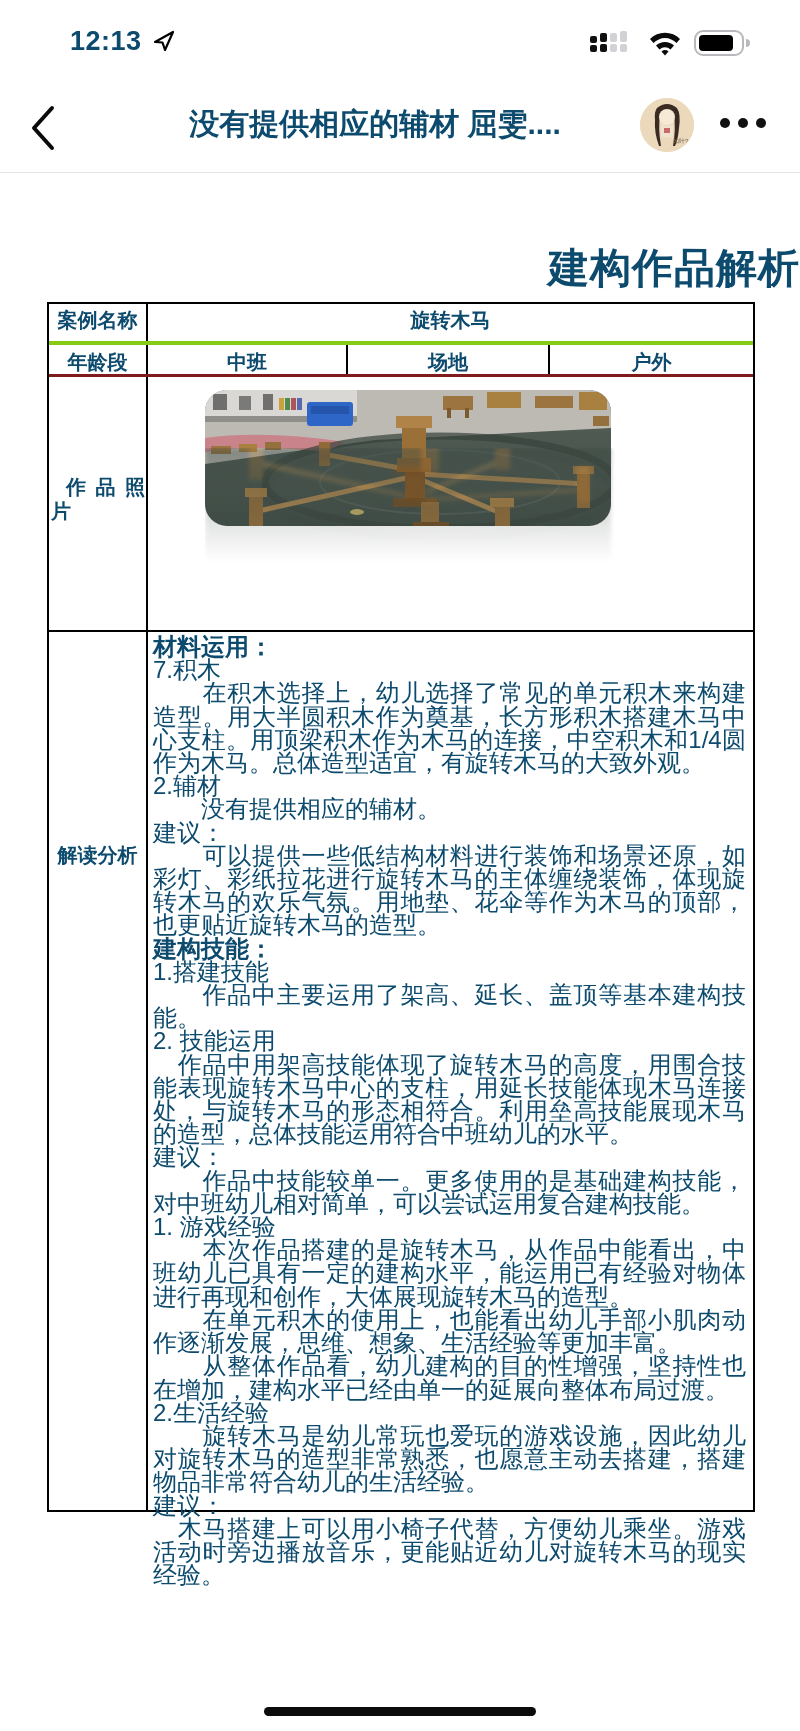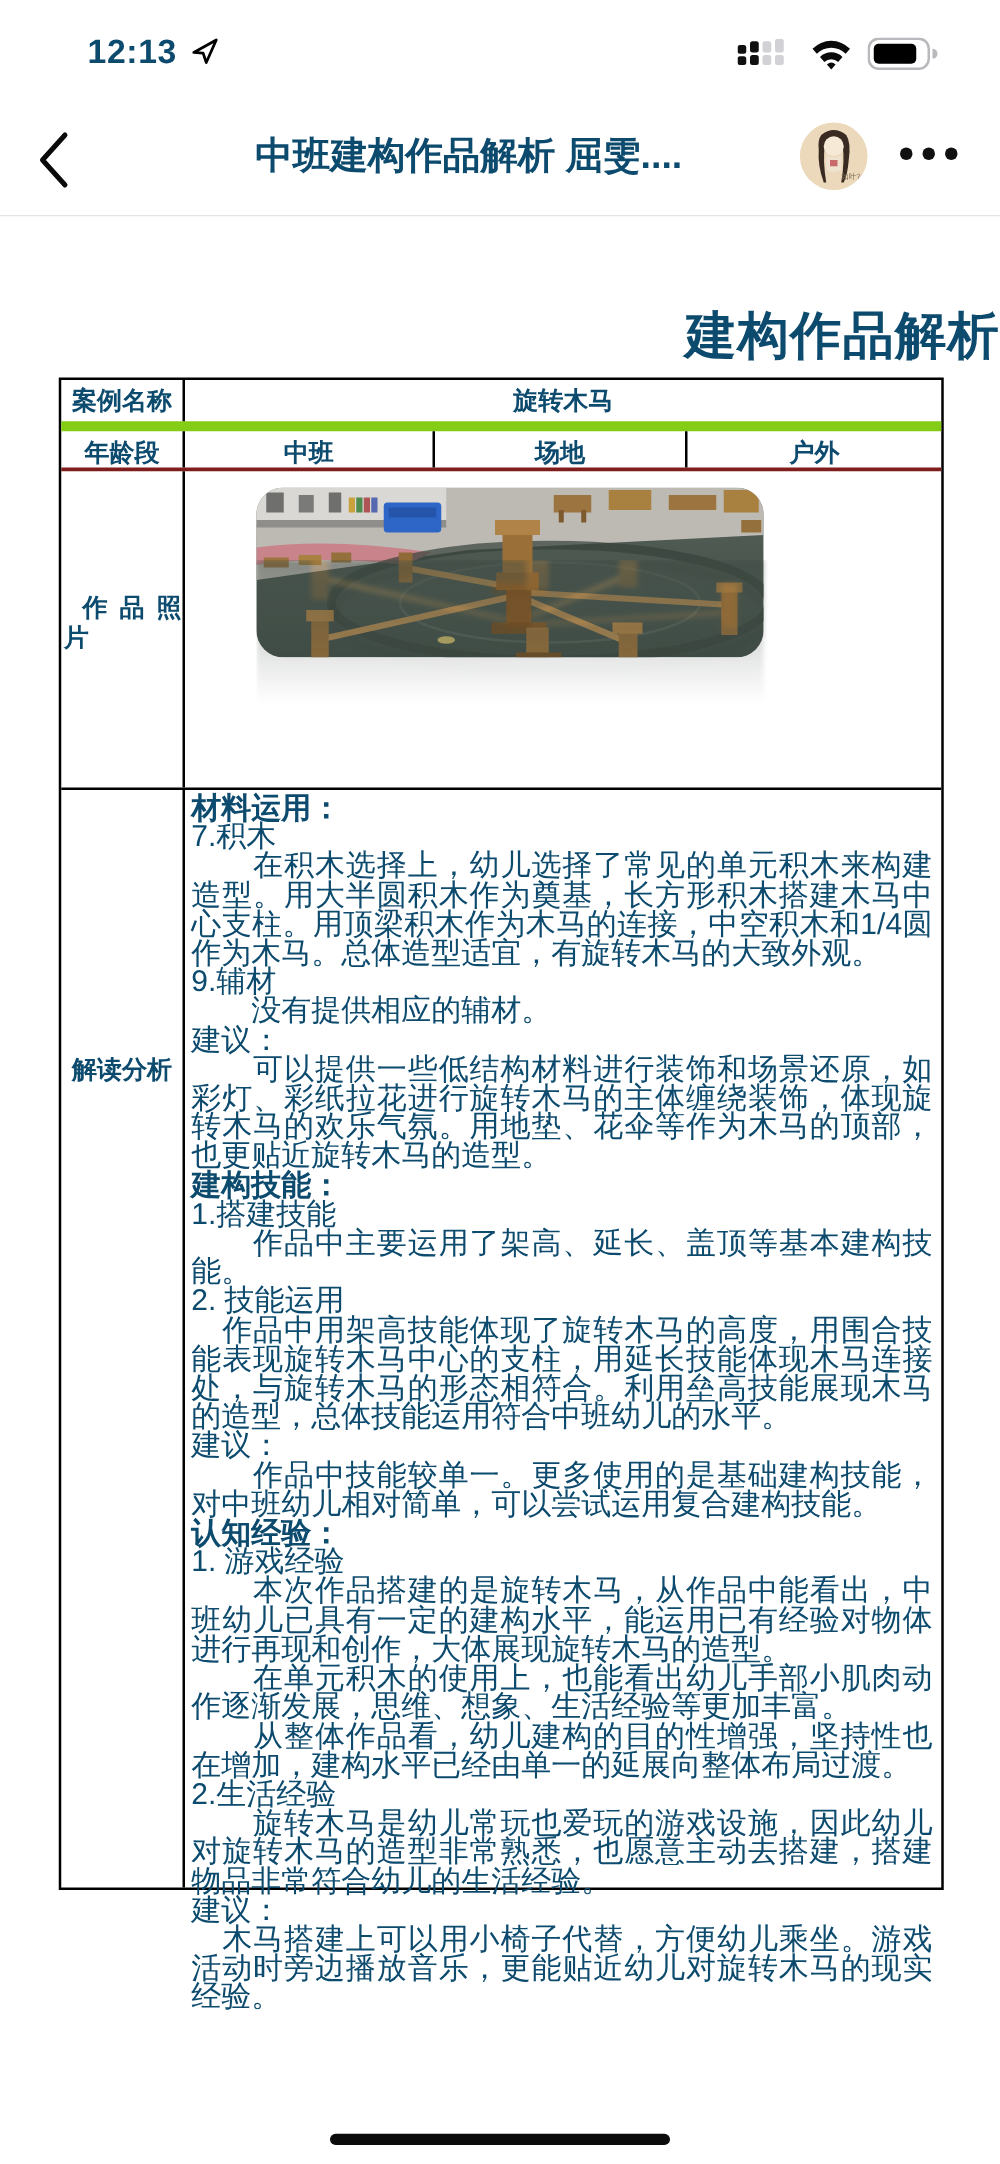--- a/index.html
+++ b/index.html
@@ -24,21 +24,21 @@
   .nav-sep{position:absolute;top:172px;left:0;right:0;height:1px;background:#e4e4e6;}
 
   
   .doc{position:absolute;top:173px;left:0;right:0;}
   .doc-title{margin:68px 0 6px 0;text-align:right;font-size:41px;font-weight:700;letter-spacing:1px;}
   .tbl{margin-left:47px;width:708px;border:2px solid #000;box-sizing:border-box;}
   .t-row{display:flex;box-sizing:border-box;}
   .c{box-sizing:border-box;}
   .c-label{width:99px;flex:0 0 99px;border-right:2px solid #000;font-weight:700;font-size:20px;
            text-align:center;}
-  .r1{height:41px;border-bottom:8px solid #84cc16;}
+  .r1{height:41px;border-bottom:4px solid #84cc16;}
   .r1 .c-val{flex:1;text-align:center;font-weight:700;font-size:20px;padding-top:3px;}
   .r1 .c-label{padding-top:3px;}
   .r2{height:32px;border-bottom:3px solid #7f1d1d;justify-content:center;}
   .r2 .c{font-weight:700;font-size:20px;text-align:center;padding-top:4px;}
   .r2 .c2{width:200px;flex:0 0 200px;border-right:2px solid #000;}
   .r2 .c3{width:202px;flex:0 0 202px;border-right:2px solid #000;}
   .r2 .c4{flex:1;}
   .r3{height:255px;border-bottom:2px solid #000;}
   .r3 .c-label{display:flex;flex-direction:column;justify-content:center;text-align:left;
                padding:0 2px 10px 2px;line-height:24px;}
@@ -98,21 +98,21 @@
       </svg>
     </span>
   </div>
 
   <div class="navbar">
     <span class="nav-back">
       <svg width="34" height="52" viewBox="0 0 34 52">
         <polyline points="26,6 8,26 26,46" fill="none" stroke="#0a0a0a" stroke-width="4" stroke-linecap="round" stroke-linejoin="round"></polyline>
       </svg>
     </span>
-    <div class="nav-title">中班建构作品解析 屈雯....</div>
+    <div class="nav-title">没有提供相应的辅材 屈雯....</div>
     <span class="nav-avatar">
       <svg width="54" height="54" viewBox="0 0 54 54">
         <circle cx="27" cy="27" r="27" fill="#ecd9bc"></circle>
         <path d="M17 10 Q27 2 37 10 Q41 16 39 30 Q38 42 35 48 L33 48 Q36 30 34 18 Q27 14 20 18 Q18 30 21 48 L19 48 Q14 34 15 22 Q14 14 17 10 Z" fill="#3a2b22"></path>
         <circle cx="27" cy="19" r="8" fill="#f6e9d6"></circle>
         <path d="M21 26 Q27 30 33 26 L33 38 Q27 41 21 38 Z" fill="#efe3cf"></path>
         <path d="M24 30 h6 v5 h-6 Z" fill="#c96a6a"></path>
         <text x="33" y="45" font-size="6" fill="#7a6a52">如叶?</text>
       </svg>
     </span>
@@ -238,32 +238,31 @@
           </span>
         </div>
       </div>
 
       <div class="t-row r4">
         <div class="c c-label">解读分析</div>
         <div class="c c-text">
             <div class="para b">材料运用：</div>
             <div class="para">7.积木</div>
             <div class="para">　　在积木选择上，幼儿选择了常见的单元积木来构建造型。用大半圆积木作为奠基，长方形积木搭建木马中心支柱。用顶梁积木作为木马的连接，中空积木和1/4圆作为木马。总体造型适宜，有旋转木马的大致外观。</div>
-            <div class="para">9.辅材</div>
+            <div class="para">2.辅材</div>
             <div class="para">　　没有提供相应的辅材。</div>
             <div class="para">建议：</div>
             <div class="para">　　可以提供一些低结构材料进行装饰和场景还原，如彩灯、彩纸拉花进行旋转木马的主体缠绕装饰，体现旋转木马的欢乐气氛。用地垫、花伞等作为木马的顶部，也更贴近旋转木马的造型。</div>
             <div class="para b">建构技能：</div>
             <div class="para">1.搭建技能</div>
             <div class="para">　　作品中主要运用了架高、延长、盖顶等基本建构技能。</div>
             <div class="para">2. 技能运用</div>
             <div class="para">　作品中用架高技能体现了旋转木马的高度，用围合技能表现旋转木马中心的支柱，用延长技能体现木马连接处，与旋转木马的形态相符合。利用垒高技能展现木马的造型，总体技能运用符合中班幼儿的水平。</div>
             <div class="para">建议：</div>
             <div class="para">　　作品中技能较单一。更多使用的是基础建构技能，对中班幼儿相对简单，可以尝试运用复合建构技能。</div>
-            <div class="para b">认知经验：</div>
             <div class="para">1. 游戏经验</div>
             <div class="para">　　本次作品搭建的是旋转木马，从作品中能看出，中班幼儿已具有一定的建构水平，能运用已有经验对物体进行再现和创作，大体展现旋转木马的造型。</div>
             <div class="para">　　在单元积木的使用上，也能看出幼儿手部小肌肉动作逐渐发展，思维、想象、生活经验等更加丰富。</div>
             <div class="para">　　从整体作品看，幼儿建构的目的性增强，坚持性也在增加，建构水平已经由单一的延展向整体布局过渡。</div>
             <div class="para">2.生活经验</div>
             <div class="para">　　旋转木马是幼儿常玩也爱玩的游戏设施，因此幼儿对旋转木马的造型非常熟悉，也愿意主动去搭建，搭建物品非常符合幼儿的生活经验。</div>
             <div class="para">建议：</div>
             <div class="para">　木马搭建上可以用小椅子代替，方便幼儿乘坐。游戏活动时旁边播放音乐，更能贴近幼儿对旋转木马的现实经验。</div>
           </div>
       </div>

